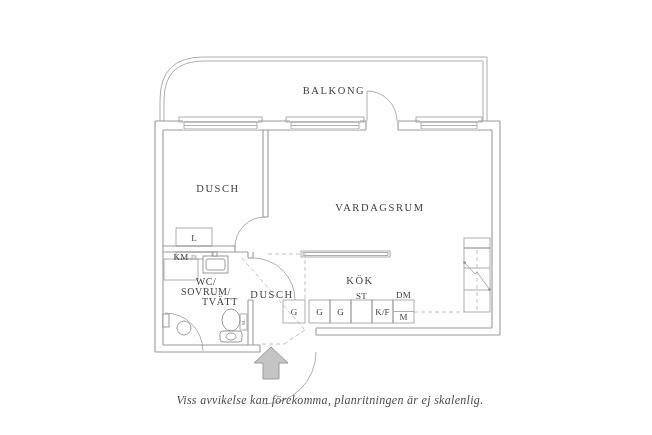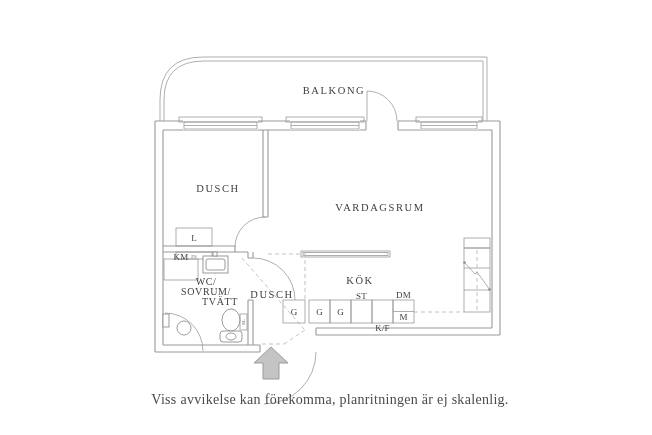--- a/index.html
+++ b/index.html
@@ -6,21 +6,21 @@
   #stage{position:relative;width:544px;height:435px;background:#ffffff;overflow:hidden;
          font-family:"Liberation Serif",serif;}
   #plan-svg{position:absolute;left:0;top:0;}
   .lbl{position:absolute;transform:translate(-50%,-50%);white-space:nowrap;
        color:#3f3f3f;line-height:1;}
   .room{font-size:10.5px;letter-spacing:1.6px;}
   .small{font-size:10px;letter-spacing:0.6px;}
   .closet{font-size:9px;letter-spacing:0.2px;}
   .tiny{font-size:5px;letter-spacing:0;color:#6a6a6a;}
   .vert{transform:translate(-50%,-50%) rotate(-90deg);font-size:4.5px;color:#6a6a6a;}
-  .disclaimer{font-size:14px;letter-spacing:0.3px;color:#4a4a4a;}
+  .disclaimer{font-style:italic;font-size:12px;letter-spacing:0.3px;color:#4a4a4a;}
   .wall{stroke:#9a9a9a;stroke-width:1.1;fill:none;}
   .thin{stroke:#9a9a9a;stroke-width:0.8;fill:none;}
   .fix{stroke:#8f8f8f;stroke-width:0.9;fill:#ffffff;}
   .dash{stroke:#b3b3b3;stroke-width:0.8;fill:none;stroke-dasharray:4 3;}
   .mask{fill:#ffffff;stroke:none;}
 </style>
 </head>
 <body>
 
 <div id="stage">
@@ -175,20 +175,20 @@
   <div class="lbl small" style="left:220px;top:302px">TVÄTT</div>
 
   <div class="lbl closet" style="left:194px;top:238px">L</div>
   <div class="lbl tiny" style="left:194px;top:255.5px">FS</div>
   <div class="lbl closet" style="left:181px;top:257px">KM</div>
   <div class="lbl closet" style="left:294px;top:312px">G</div>
 
   <div class="lbl closet" style="left:319.5px;top:312px">G</div>
   <div class="lbl closet" style="left:340.5px;top:312px">G</div>
   <div class="lbl closet" style="left:361.5px;top:296px">ST</div>
-  <div class="lbl closet" style="left:382.5px;top:328px">K/F</div>
+  <div class="lbl closet" style="left:382.5px;top:312px">K/F</div>
   <div class="lbl closet" style="left:403.5px;top:295px">DM</div>
   <div class="lbl closet" style="left:403.5px;top:317px">M</div>
   <div class="lbl vert" style="left:243.5px;top:322px">EL</div>
 
   <div class="lbl disclaimer" style="left:330px;top:400px">Viss avvikelse kan förekomma, planritningen är ej skalenlig.</div>
 
 </div>
 
 </body></html>

